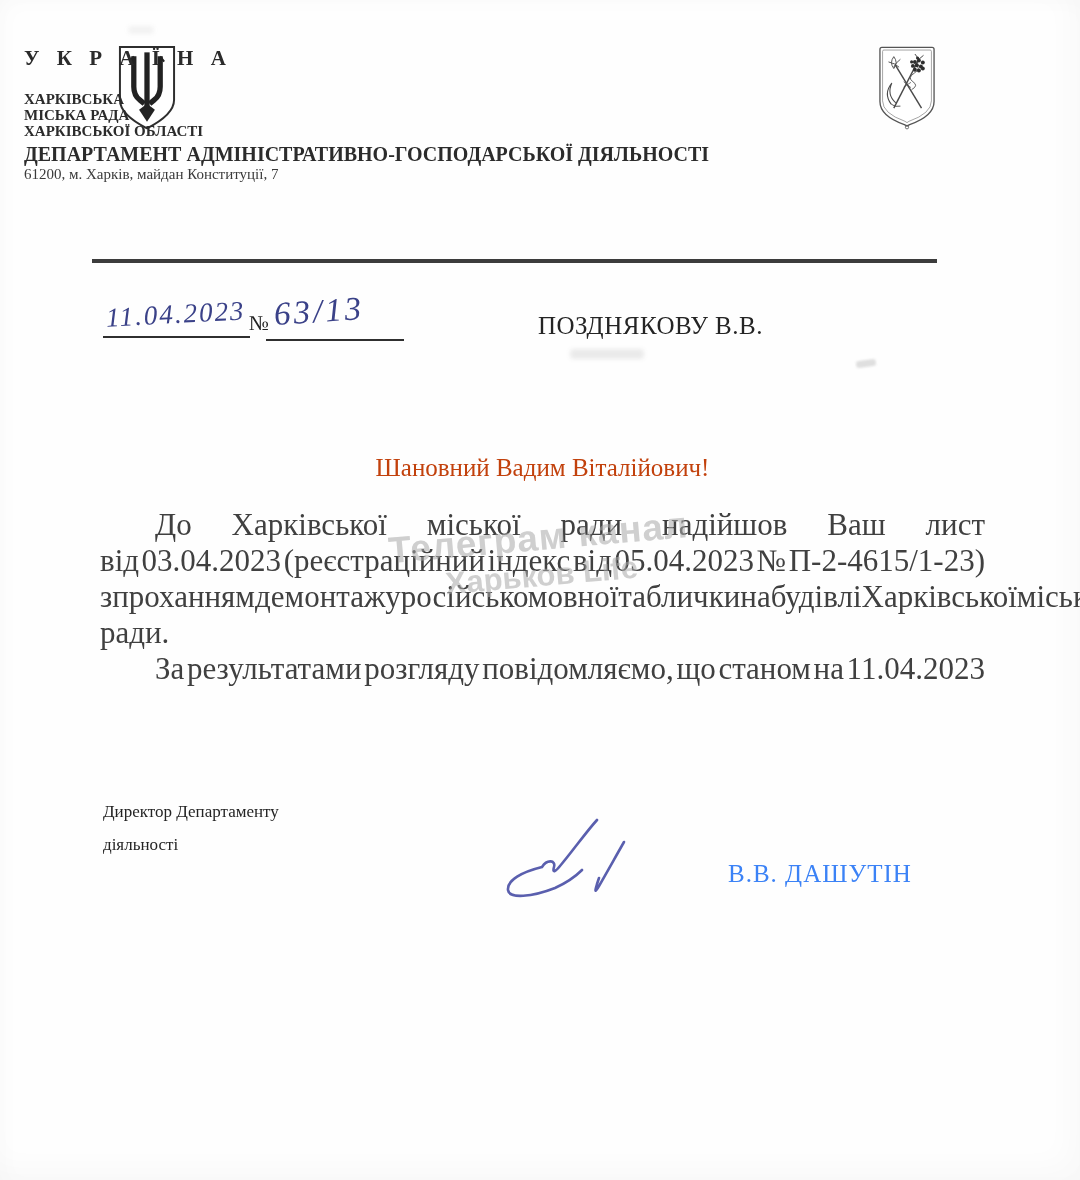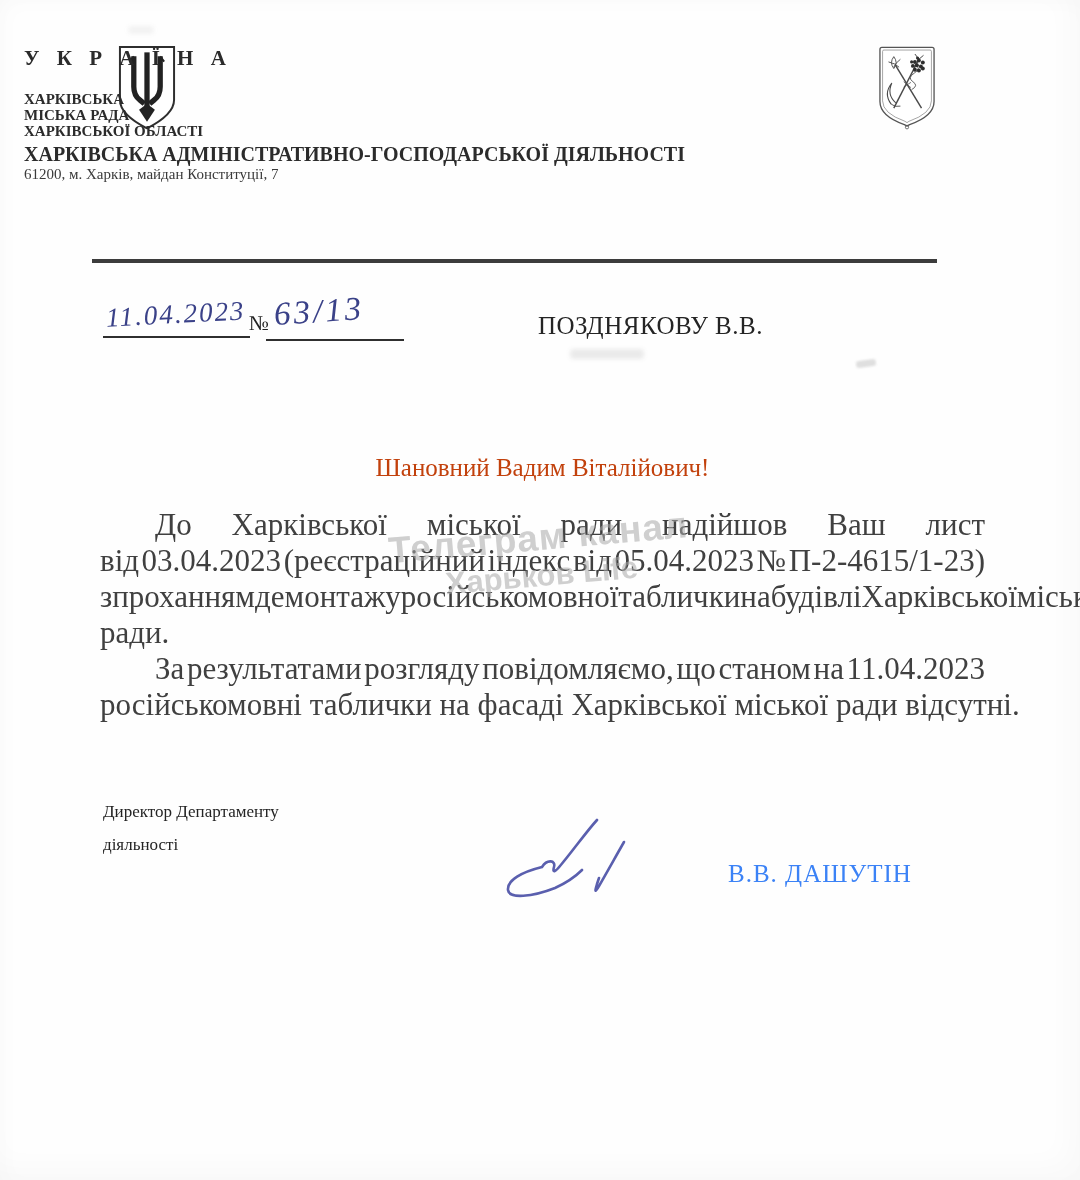--- a/index.html
+++ b/index.html
@@ -115,21 +115,21 @@
     <path d="M26,92 Q14,76 27,60 Q19,78 33,90" stroke="#4a4a4a" stroke-width="1.6" fill="none"></path>
     <path d="M26,92 Q32,97 40,95" stroke="#4a4a4a" stroke-width="1.4" fill="none"></path>
     <path d="M45,58 L56,67 M56,59 L45,66" stroke="#4a4a4a" stroke-width="1.1" fill="none"></path>
   </svg>
 
   <div class="header">
     <div class="country">У К Р А Ї Н А</div>
     <div class="council-line">ХАРКІВСЬКА</div>
     <div class="council-line">МІСЬКА РАДА</div>
     <div class="council-line">ХАРКІВСЬКОЇ ОБЛАСТІ</div>
-    <div class="department">ХАРКІВСЬКА АДМІНІСТРАТИВНО-ГОСПОДАРСЬКОЇ ДІЯЛЬНОСТІ</div>
+    <div class="department">ДЕПАРТАМЕНТ АДМІНІСТРАТИВНО-ГОСПОДАРСЬКОЇ ДІЯЛЬНОСТІ</div>
     <div class="address">61200, м. Харків, майдан Конституції, 7</div>
   </div>
 
   <div class="divider"></div>
 
   <div class="ref-date hand">11.04.2023</div>
   <div class="ref-no-sign">№</div>
   <div class="ref-number hand">63/13</div>
   <div class="u1"></div>
   <div class="u2"></div>
@@ -176,21 +176,20 @@
     <div class="bline jline indent">
         <span>За</span>
         <span>результатами</span>
         <span>розгляду</span>
         <span>повідомляємо,</span>
         <span>що</span>
         <span>станом</span>
         <span>на</span>
         <span>11.04.2023</span>
       </div>
-    <div class="bline">російськомовні таблички на фасаді Харківської міської ради відсутні.</div>
   </div>
 
   <div class="watermark">
     <div class="wm1">Телеграм канал</div>
     <div class="wm2">Харьков Life</div>
   </div>
 
   <div class="sig-title">
     <div>Директор Департаменту</div>
     <div>діяльності</div>

